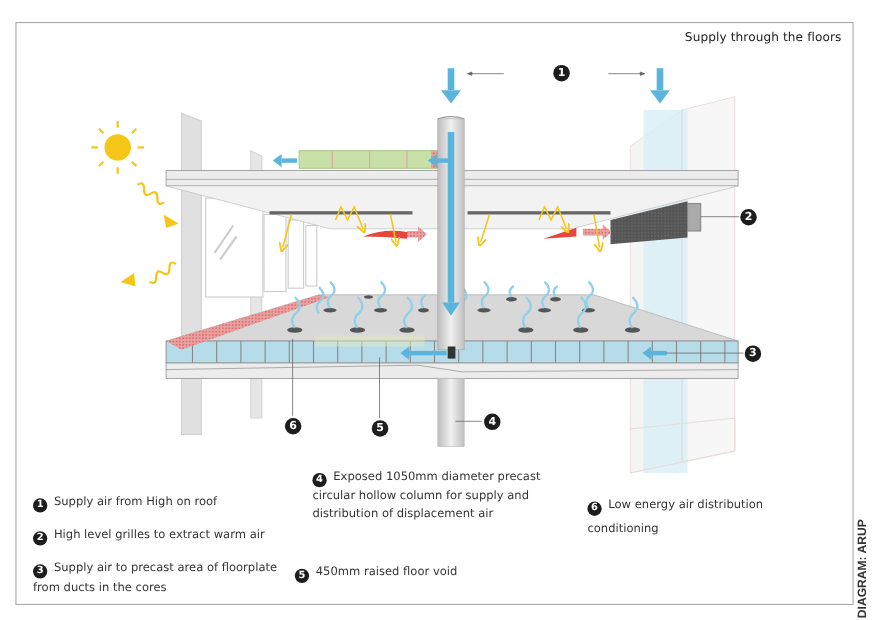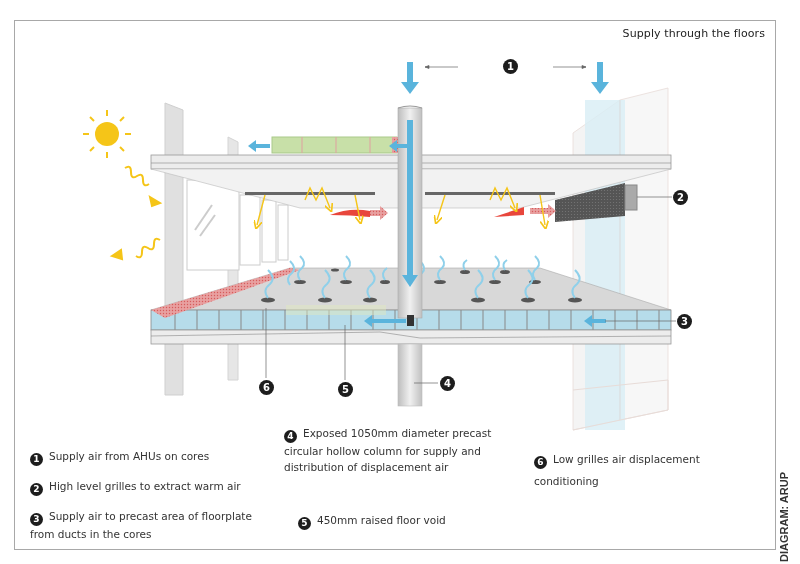--- a/index.html
+++ b/index.html
@@ -226,31 +226,31 @@
 </svg>
 
 <div class="callout" style="left:503px;top:59px;">1</div>
 <div class="callout" style="left:673px;top:190px;">2</div>
 <div class="callout" style="left:677px;top:314px;">3</div>
 <div class="callout" style="left:440px;top:376px;">4</div>
 <div class="callout" style="left:338px;top:382px;">5</div>
 <div class="callout" style="left:259px;top:380px;">6</div>
 
 <div class="legend" style="left:30px;top:448px;width:240px;">
-  <span class="num">1</span><span>Supply air from AHUs on cores</span>
+  <span class="num">1</span><span>Supply air from High on roof</span>
 </div>
 <div class="legend" style="left:30px;top:478px;width:240px;">
   <span class="num">2</span><span>High level grilles to extract warm air</span>
 </div>
 <div class="legend" style="left:30px;top:508px;width:235px;">
   <span class="num">3</span><span>Supply air to precast area of floorplate from ducts in the cores</span>
 </div>
 <div class="legend" style="left:284px;top:425px;width:215px;">
   <span class="num">4</span><span>Exposed 1050mm diameter precast circular hollow column for supply and distribution of displacement air</span>
 </div>
-<div class="legend" style="left:298px;top:512px;width:215px;">
+<div class="legend" style="left:268px;top:512px;width:215px;">
   <span class="num">5</span><span>450mm raised floor void</span>
 </div>
 <div class="legend" style="left:534px;top:448px;width:200px;line-height:22px;">
-  <span class="num">6</span><span>Low grilles air displacement conditioning</span>
+  <span class="num">6</span><span>Low energy air distribution conditioning</span>
 </div>
 
 <div class="credit">DIAGRAM: ARUP</div>
 
 </body></html>

